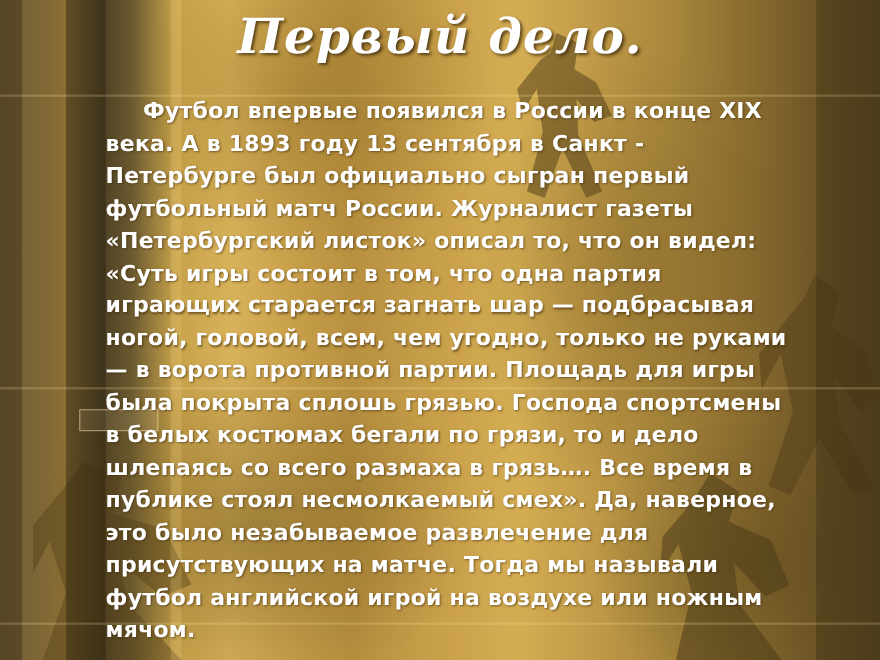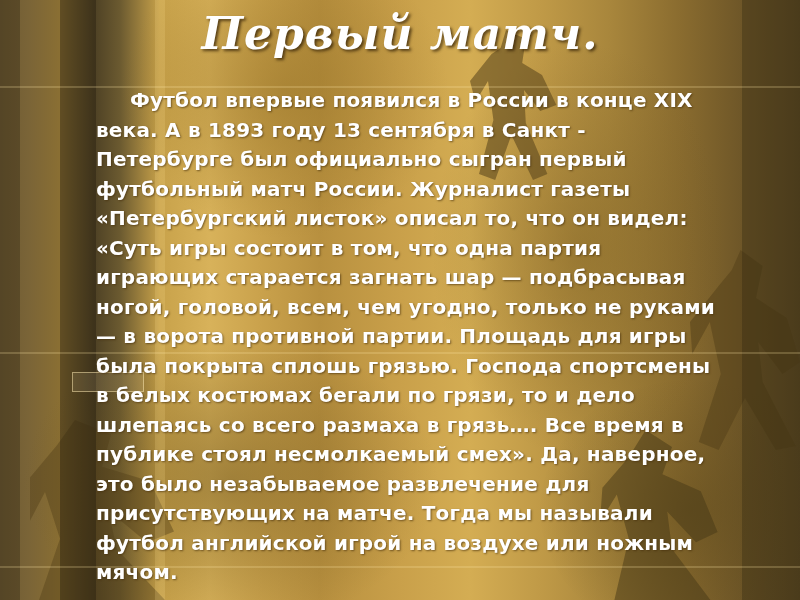--- a/index.html
+++ b/index.html
@@ -164,17 +164,17 @@
   <div class="band-light band-2"></div>
   <div class="band-light band-3"></div>
   <div class="band-light band-4"></div>
 
   <div class="hline hline-1"></div>
   <div class="hline hline-2"></div>
   <div class="hline hline-3"></div>
 
   <div class="corner-box"></div>
 
-  <div class="title">Первый матч.</div>
+  <div class="title">Первый дело.</div>
 
   <div class="body-text">Футбол впервые появился в России в конце XIX века. А в 1893 году 13 сентября в Санкт - Петербурге был официально сыгран первый футбольный матч России. Журналист газеты «Петербургский листок» описал то, что он видел: «Суть игры состоит в том, что одна партия играющих старается загнать шар — подбрасывая ногой, головой, всем, чем угодно, только не руками — в ворота противной партии. Площадь для игры была покрыта сплошь грязью. Господа спортсмены в белых костюмах бегали по грязи, то и дело шлепаясь со всего размаха в грязь…. Все время в публике стоял несмолкаемый смех». Да, наверное, это было незабываемое развлечение для присутствующих на матче. Тогда мы называли футбол английской игрой на воздухе или ножным мячом.</div>
 
 </div>
 
 </body></html>

